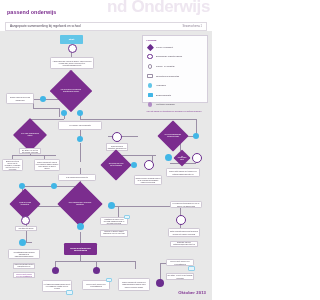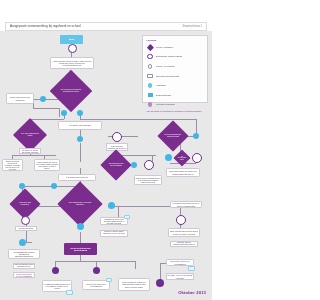--- a/index.html
+++ b/index.html
@@ -92,20 +92,24 @@
   .ic-bbox{position:absolute;left:1px;top:1.8px;width:5px;height:3.4px;background:#41b6e6;border-radius:0.6px;}
   .ic-cpurp{position:absolute;left:1.1px;top:1.1px;width:4.8px;height:4.8px;border-radius:50%;background:#b08cc4;}
 
   .footer{position:absolute;right:6px;bottom:5px;font-size:4.2px;font-weight:700;color:#7b2d8e;letter-spacing:0.1px;}
 </style>
 </head>
 <body>
 
 <div id="page">
 
+  <div class="hdr">
+    <div class="watermark">nd Onderwijs</div>
+    <div class="logo"><span>passend onderwijs</span></div>
+  </div>
 
   <div class="subbar">
     <div class="l">Aangepaste samenwerking bij regelwerk en school</div>
     <div class="r">Stroomschema 1</div>
   </div>
 
   <div class="topline"></div>
 
   <div class="canvas">
 

